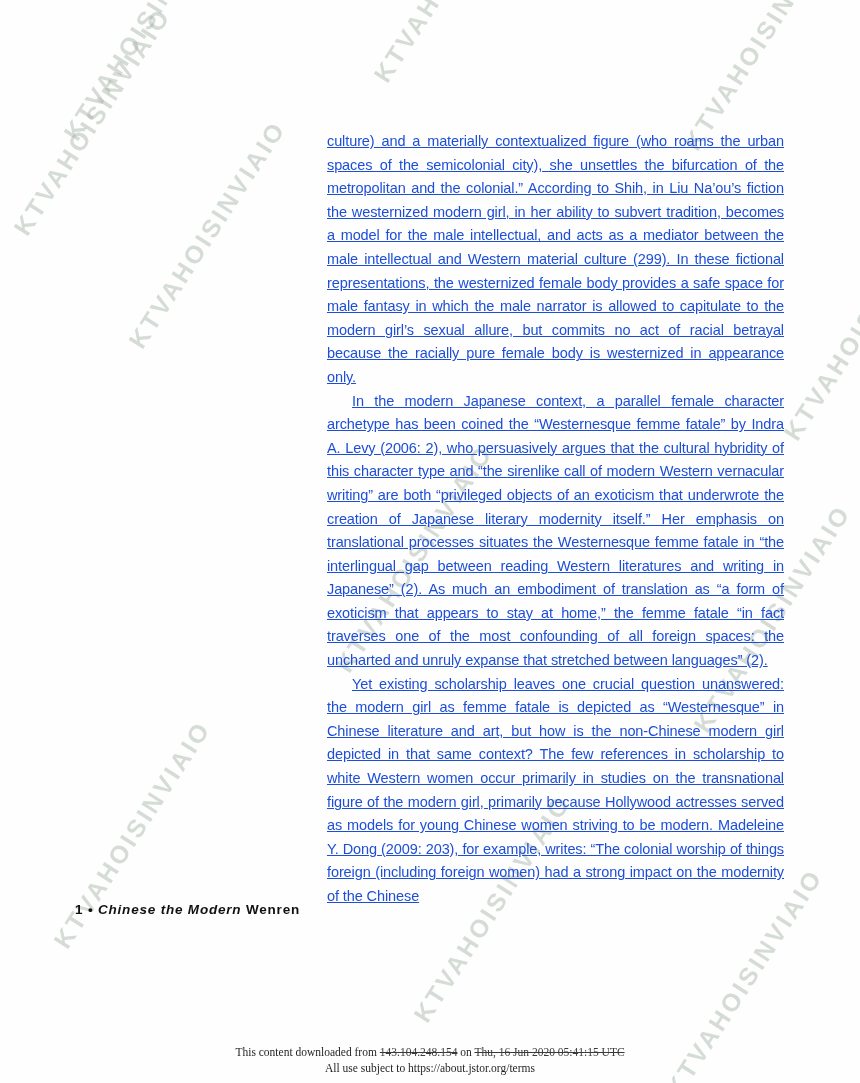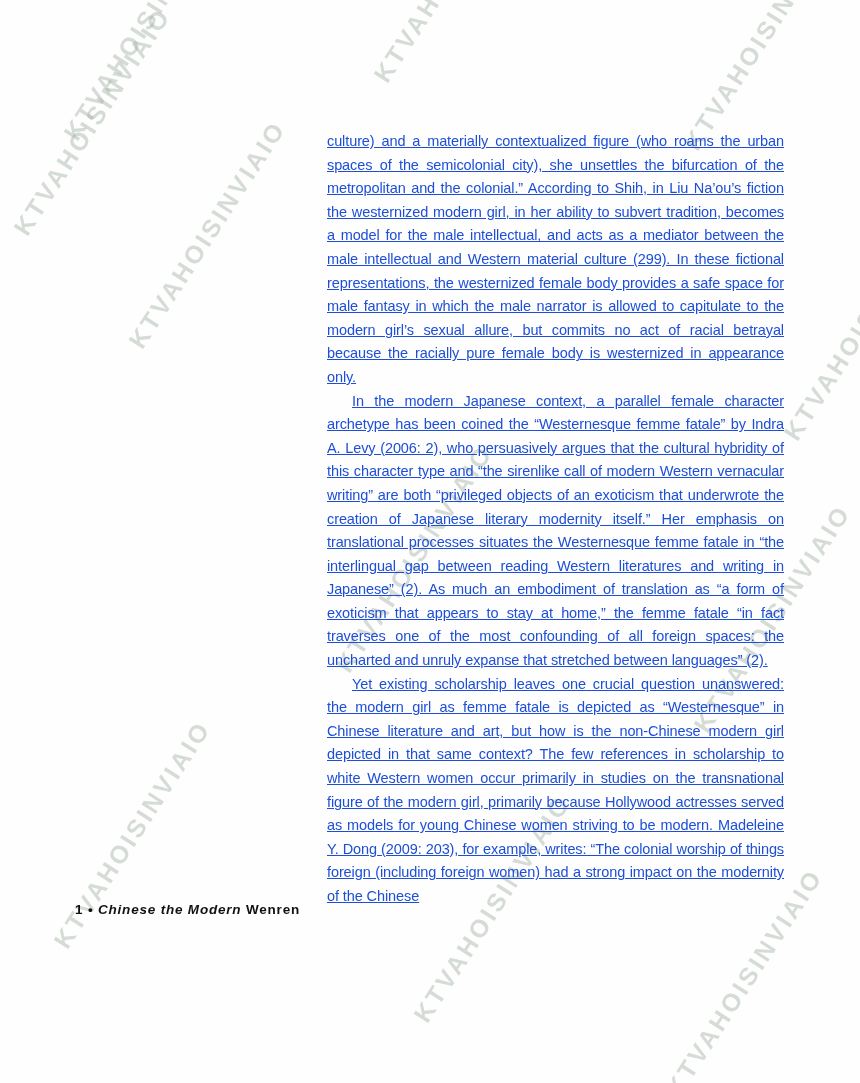--- a/index.html
+++ b/index.html
@@ -97,14 +97,20 @@
     <p class="indent">Yet existing scholarship leaves one crucial question unanswered: the modern girl as femme fatale is depicted as “Westernesque” in Chinese literature and art, but how is the non-Chinese modern girl depicted in that same context? The few references in scholarship to white Western women occur primarily in studies on the transnational figure of the modern girl, primarily because Hollywood actresses served as models for young Chinese women striving to be modern. Madeleine Y. Dong (2009: 203), for example, writes: “The colonial worship of things foreign (including foreign women) had a strong impact on the modernity of the Chinese</p>
   </div>
 
   <div class="running-footer">
     <span>1</span>
     <span>•</span>
     <span class="italic">Chinese the Modern</span>
     <span>Wenren</span>
   </div>
 
+  <div class="jstor-footer">
+    <div>
+      <span>This content downloaded from </span><span class="redacted">143.104.248.154</span><span> on </span><span class="redacted">Thu, 16 Jun 2020 05:41:15 UTC</span>
+    </div>
+    <div>All use subject to https://about.jstor.org/terms</div>
+  </div>
 
 </div>
 
 </body></html>

